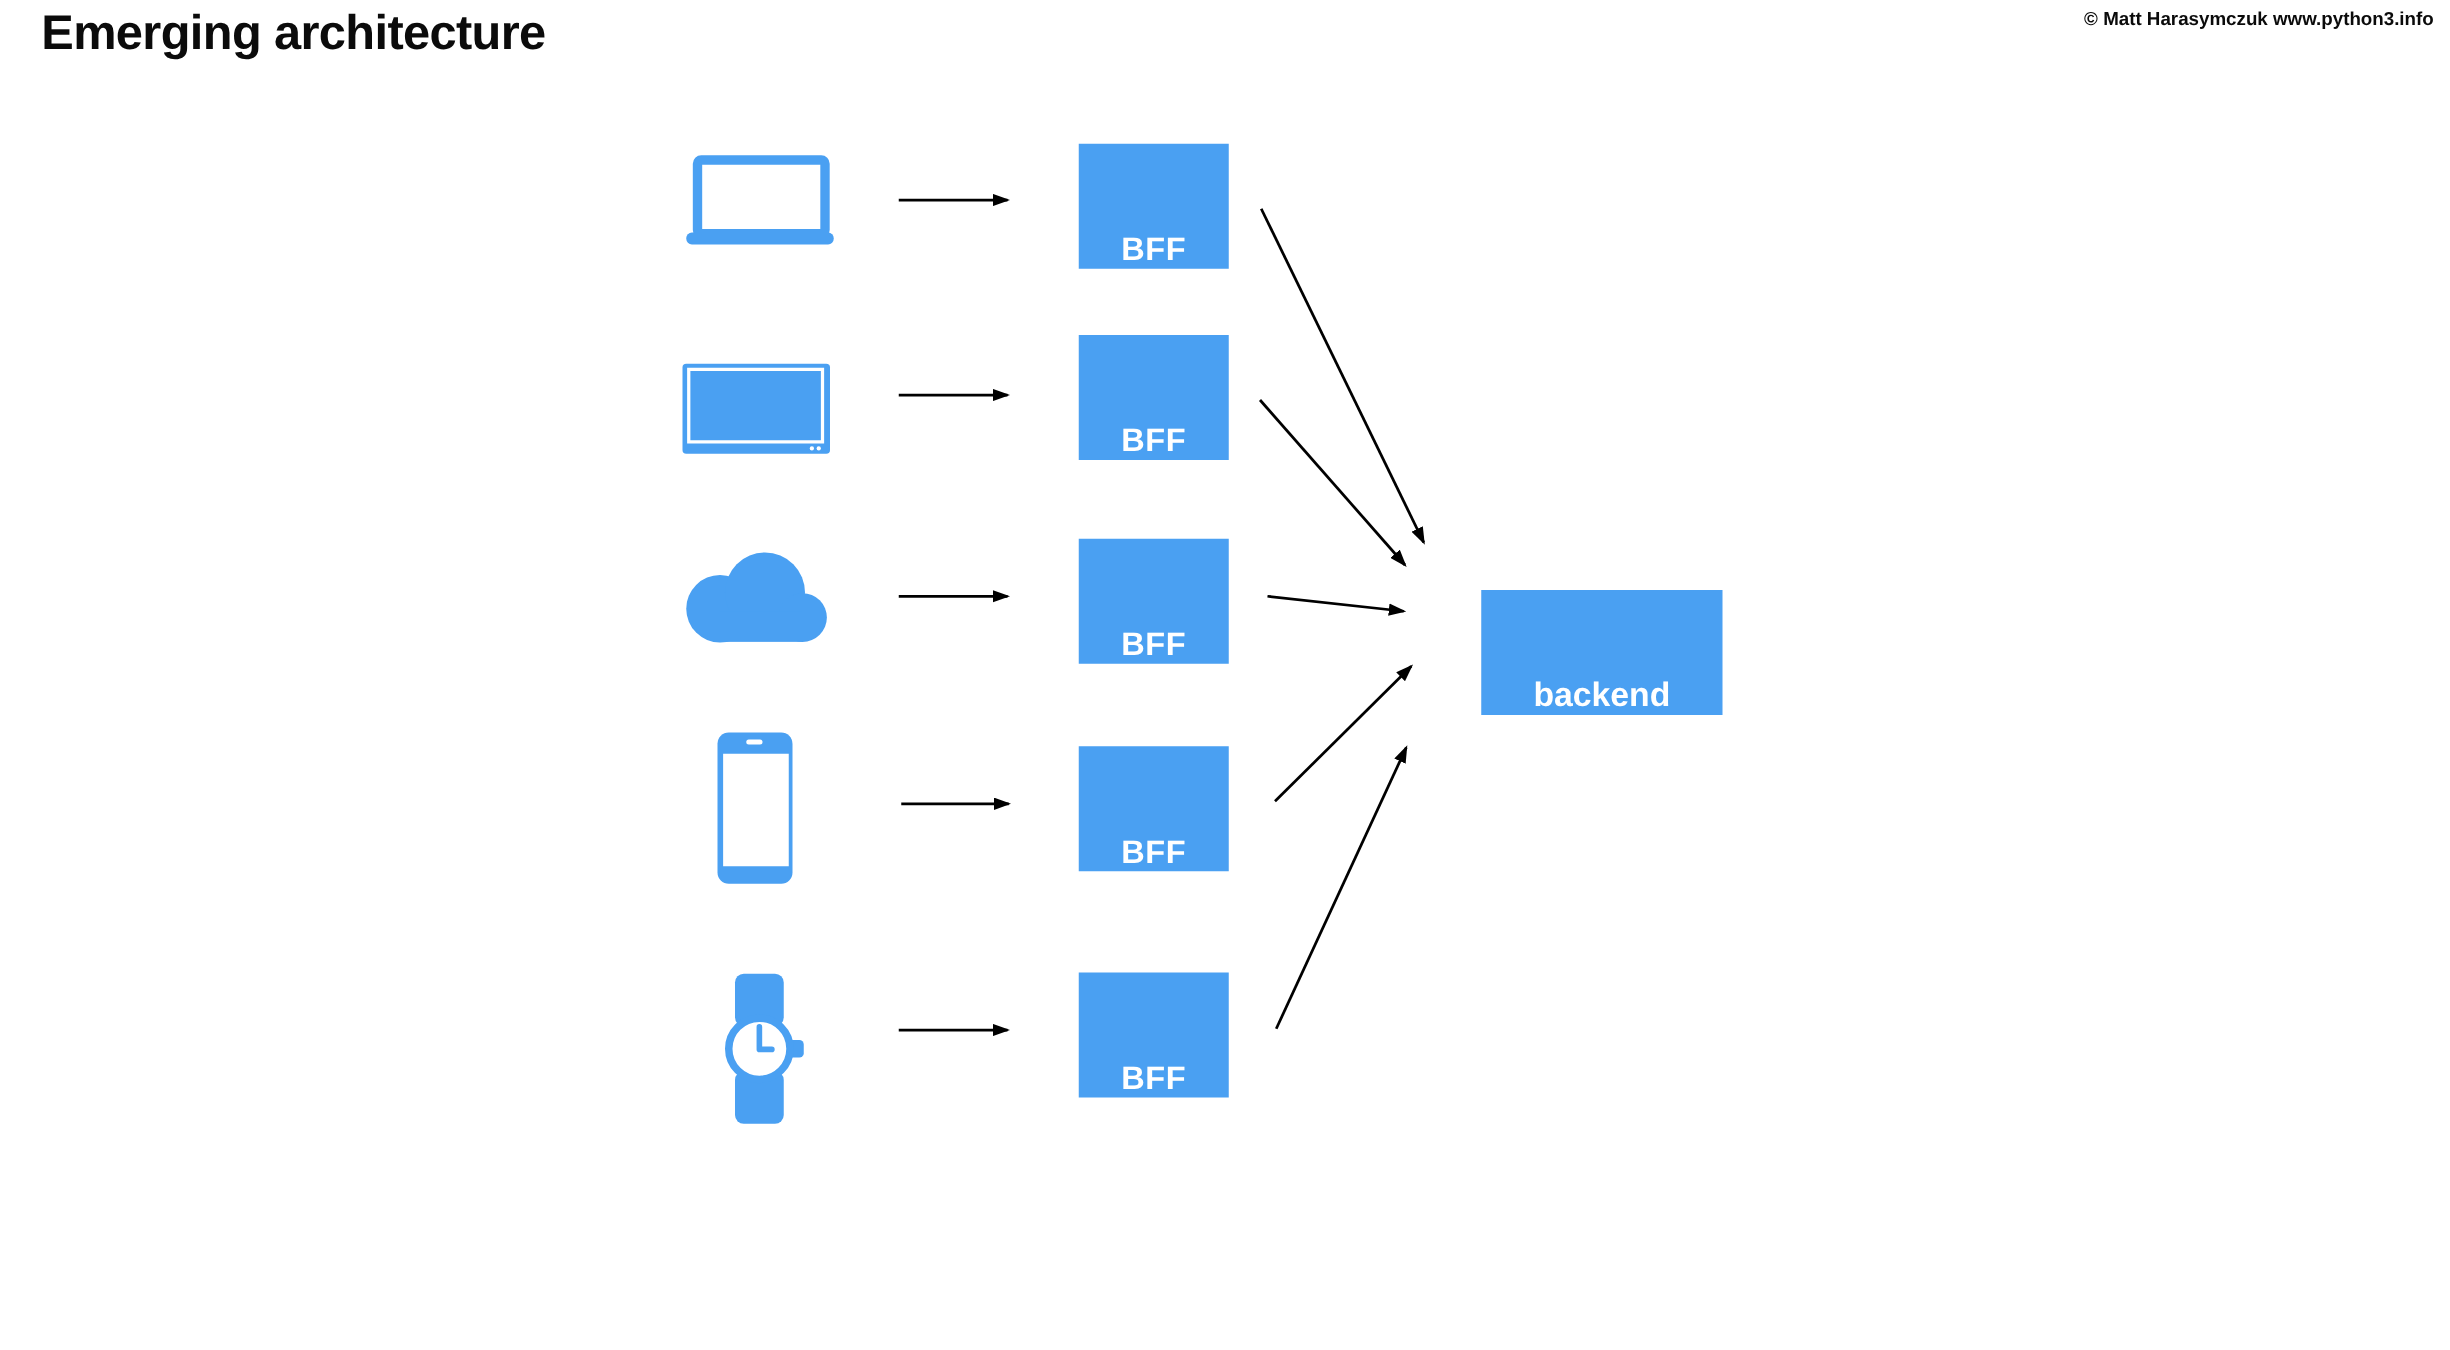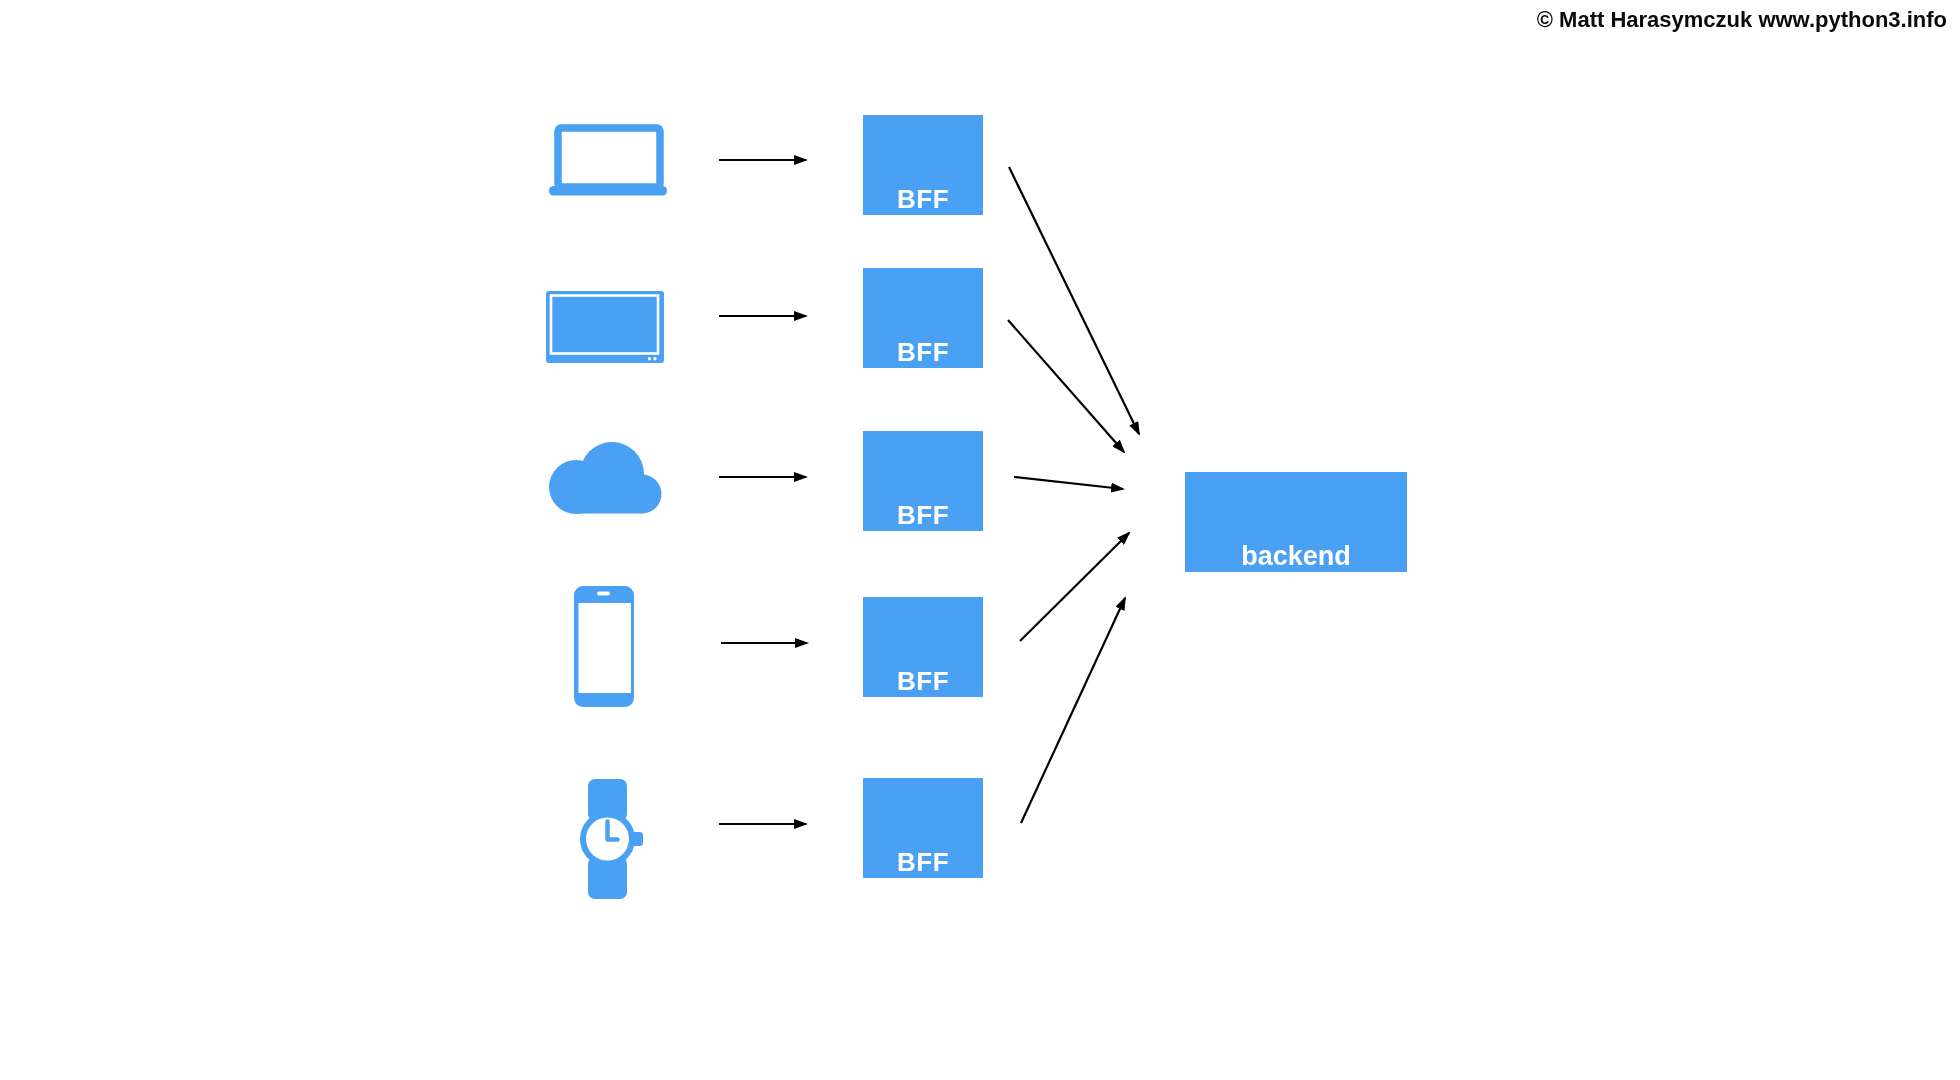--- a/index.html
+++ b/index.html
@@ -22,21 +22,21 @@
     font-weight: 700;
     letter-spacing: -0.5px;
     color: var(--title-black, #0b0b0b);
     white-space: nowrap;
   }
 
   .copyright {
     position: absolute;
     top: 7px;
     right: 13px;
-    font-size: 22px;
+    font-size: 15px;
     font-weight: 700;
     color: var(--title-black, #0b0b0b);
     white-space: nowrap;
   }
 
   .diagram-svg {
     position: absolute;
     left: 0;
     top: 0;
   }
@@ -58,39 +58,40 @@
     letter-spacing: 0.5px;
   }
   .bff-1 { top: 115px; }
   .bff-2 { top: 268px; }
   .bff-3 { top: 431px; }
   .bff-4 { top: 597px; }
   .bff-5 { top: 778px; }
   .node.backend {
     left: 1185px;
     top: 472px;
-    width: 222px;
+    width: 193px;
     height: 100px;
     font-size: 27px;
   }
 
   .edge {
     stroke: var(--arrow-black, #000);
     stroke-width: 2.2;
     fill: none;
   }
   .icon-fill { fill: var(--accent-blue, #4aa0f2); }
   .icon-white { fill: #ffffff; }
   .icon-stroke { stroke: var(--accent-blue, #4aa0f2); fill: none; }
 </style>
 </head>
 <body>
 
 <div class="canvas">
 
+  <div class="page-title">Emerging architecture</div>
   <div class="copyright">© Matt Harasymczuk www.python3.info</div>
 
   <svg class="diagram-svg" width="1960" height="1080" viewBox="0 0 1960 1080">
     <defs>
       <marker id="ah" viewBox="0 0 14 10" markerWidth="14" markerHeight="10" refX="12" refY="5" orient="auto" markerUnits="userSpaceOnUse">
         <path d="M0,0 L14,5 L0,10 Z" style="fill: var(--arrow-black, #000);"></path>
       </marker>
     </defs>
 
     <g>

